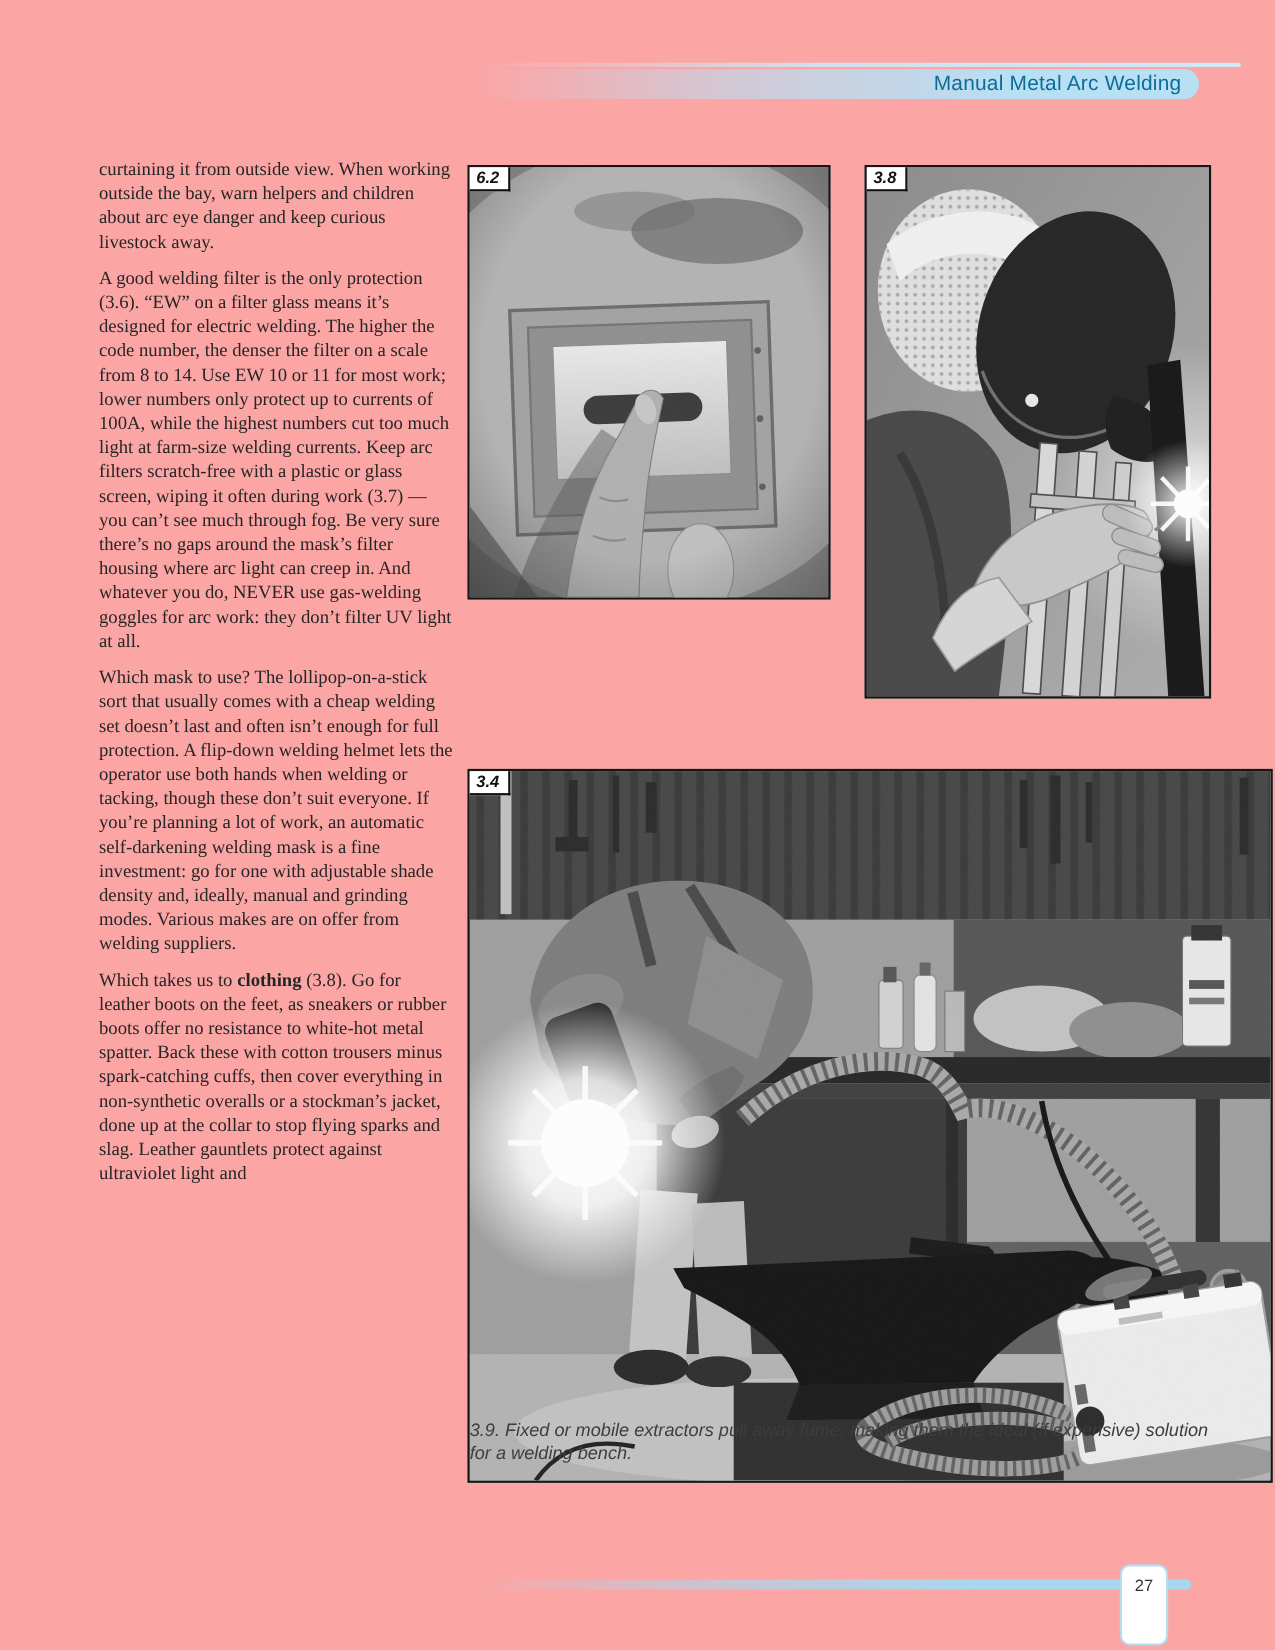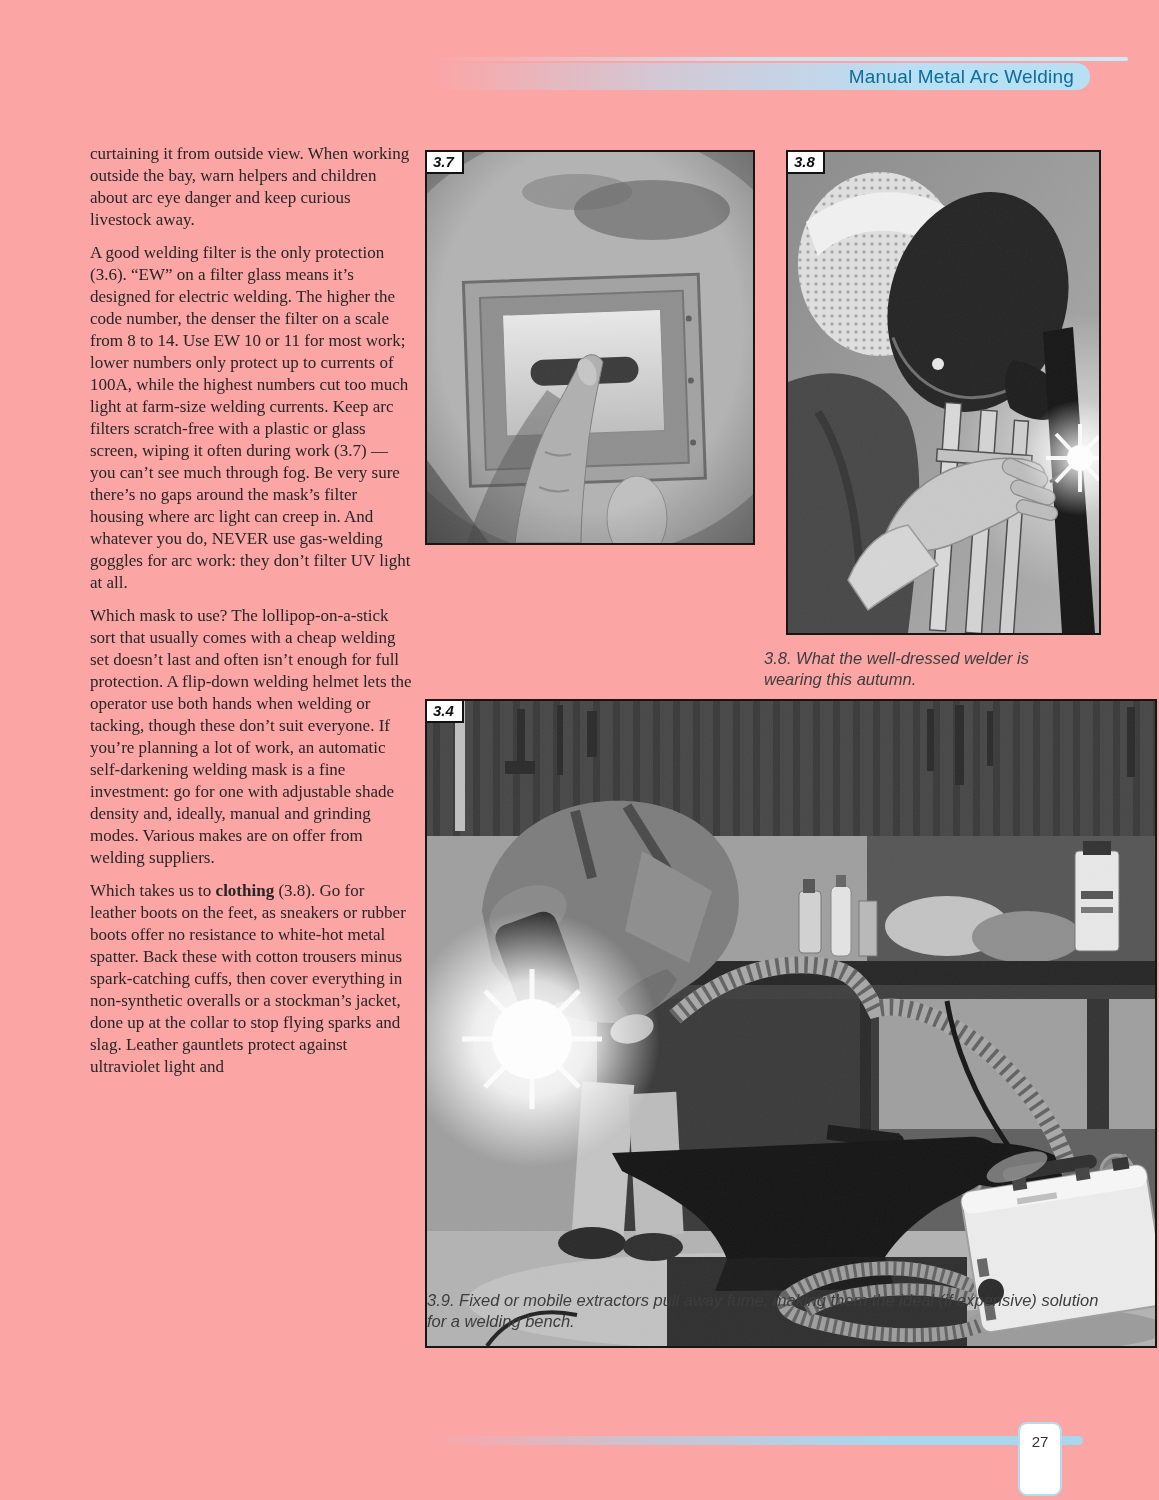--- a/index.html
+++ b/index.html
@@ -52,21 +52,21 @@
   </div>
 
   <div class="col">
     <p>curtaining it from outside view. When working outside the bay, warn helpers and children about arc eye danger and keep curious livestock away.</p>
     <p>A good welding filter is the only protection (3.6). “EW” on a filter glass means it’s designed for electric welding. The higher the code number, the denser the filter on a scale from 8 to 14. Use EW 10 or 11 for most work; lower numbers only protect up to currents of 100A, while the highest numbers cut too much light at farm-size welding currents. Keep arc filters scratch-free with a plastic or glass screen, wiping it often during work (3.7) — you can’t see much through fog. Be very sure there’s no gaps around the mask’s filter housing where arc light can creep in. And whatever you do, NEVER use gas-welding goggles for arc work: they don’t filter UV light at all.</p>
     <p>Which mask to use? The lollipop-on-a-stick sort that usually comes with a cheap welding set doesn’t last and often isn’t enough for full protection. A flip-down welding helmet lets the operator use both hands when welding or tacking, though these don’t suit everyone. If you’re planning a lot of work, an automatic self-darkening welding mask is a fine investment: go for one with adjustable shade density and, ideally, manual and grinding modes. Various makes are on offer from welding suppliers.</p>
     <p><span>Which takes us to </span><b>clothing</b><span> (3.8). Go for leather boots on the feet, as sneakers or rubber boots offer no resistance to white-hot metal spatter. Back these with cotton trousers minus spark-catching cuffs, then cover everything in non-synthetic overalls or a stockman’s jacket, done up at the collar to stop flying sparks and slag. Leather gauntlets protect against ultraviolet light and</span></p>
   </div>
 
   <div class="photo" id="photo37">
-    <div class="figlabel">3.7</div>
+    <div class="figlabel">6.2</div>
     <svg viewBox="0 0 326 391" preserveAspectRatio="none">
       <defs>
         <linearGradient id="glass37" x1="0" y1="0" x2="0" y2="1">
           <stop offset="0" stop-color="#e9e9e9"></stop>
             <stop offset="1" stop-color="#bfbfbf"></stop>
         </linearGradient>
         <radialGradient id="vign37" cx="0.5" cy="0.45" r="0.75">
           <stop offset="0.62" stop-color="rgba(0,0,0,0)"></stop>
             <stop offset="1" stop-color="rgba(0,0,0,0.3)"></stop>
         </radialGradient>
@@ -152,21 +152,20 @@
       <g stroke="#ffffff" stroke-width="4" opacity="0.95">
         <line x1="292" y1="272" x2="292" y2="340"></line>
           <line x1="258" y1="306" x2="311" y2="306"></line>
         <line x1="268" y1="282" x2="311" y2="328"></line>
           <line x1="268" y1="330" x2="311" y2="284"></line>
       </g>
       <circle cx="292" cy="306" r="13" fill="#ffffff"></circle>
       <rect width="311" height="481" filter="url(#grain38)" opacity="0.14"></rect>
     </svg>
   </div>
-  <div class="caption" id="cap38">3.8. What the well-dressed welder is wearing this autumn.</div>
 
   <div class="photo" id="photo39">
     <div class="figlabel">3.4</div>
     <svg viewBox="0 0 728 645" preserveAspectRatio="none">
       <defs>
         <radialGradient id="flash39" cx="0.5" cy="0.5" r="0.5">
           <stop offset="0" stop-color="rgba(255,255,255,1)"></stop>
             <stop offset="0.45" stop-color="rgba(255,255,255,0.85)"></stop>
             <stop offset="1" stop-color="rgba(255,255,255,0)"></stop>
         </radialGradient>

